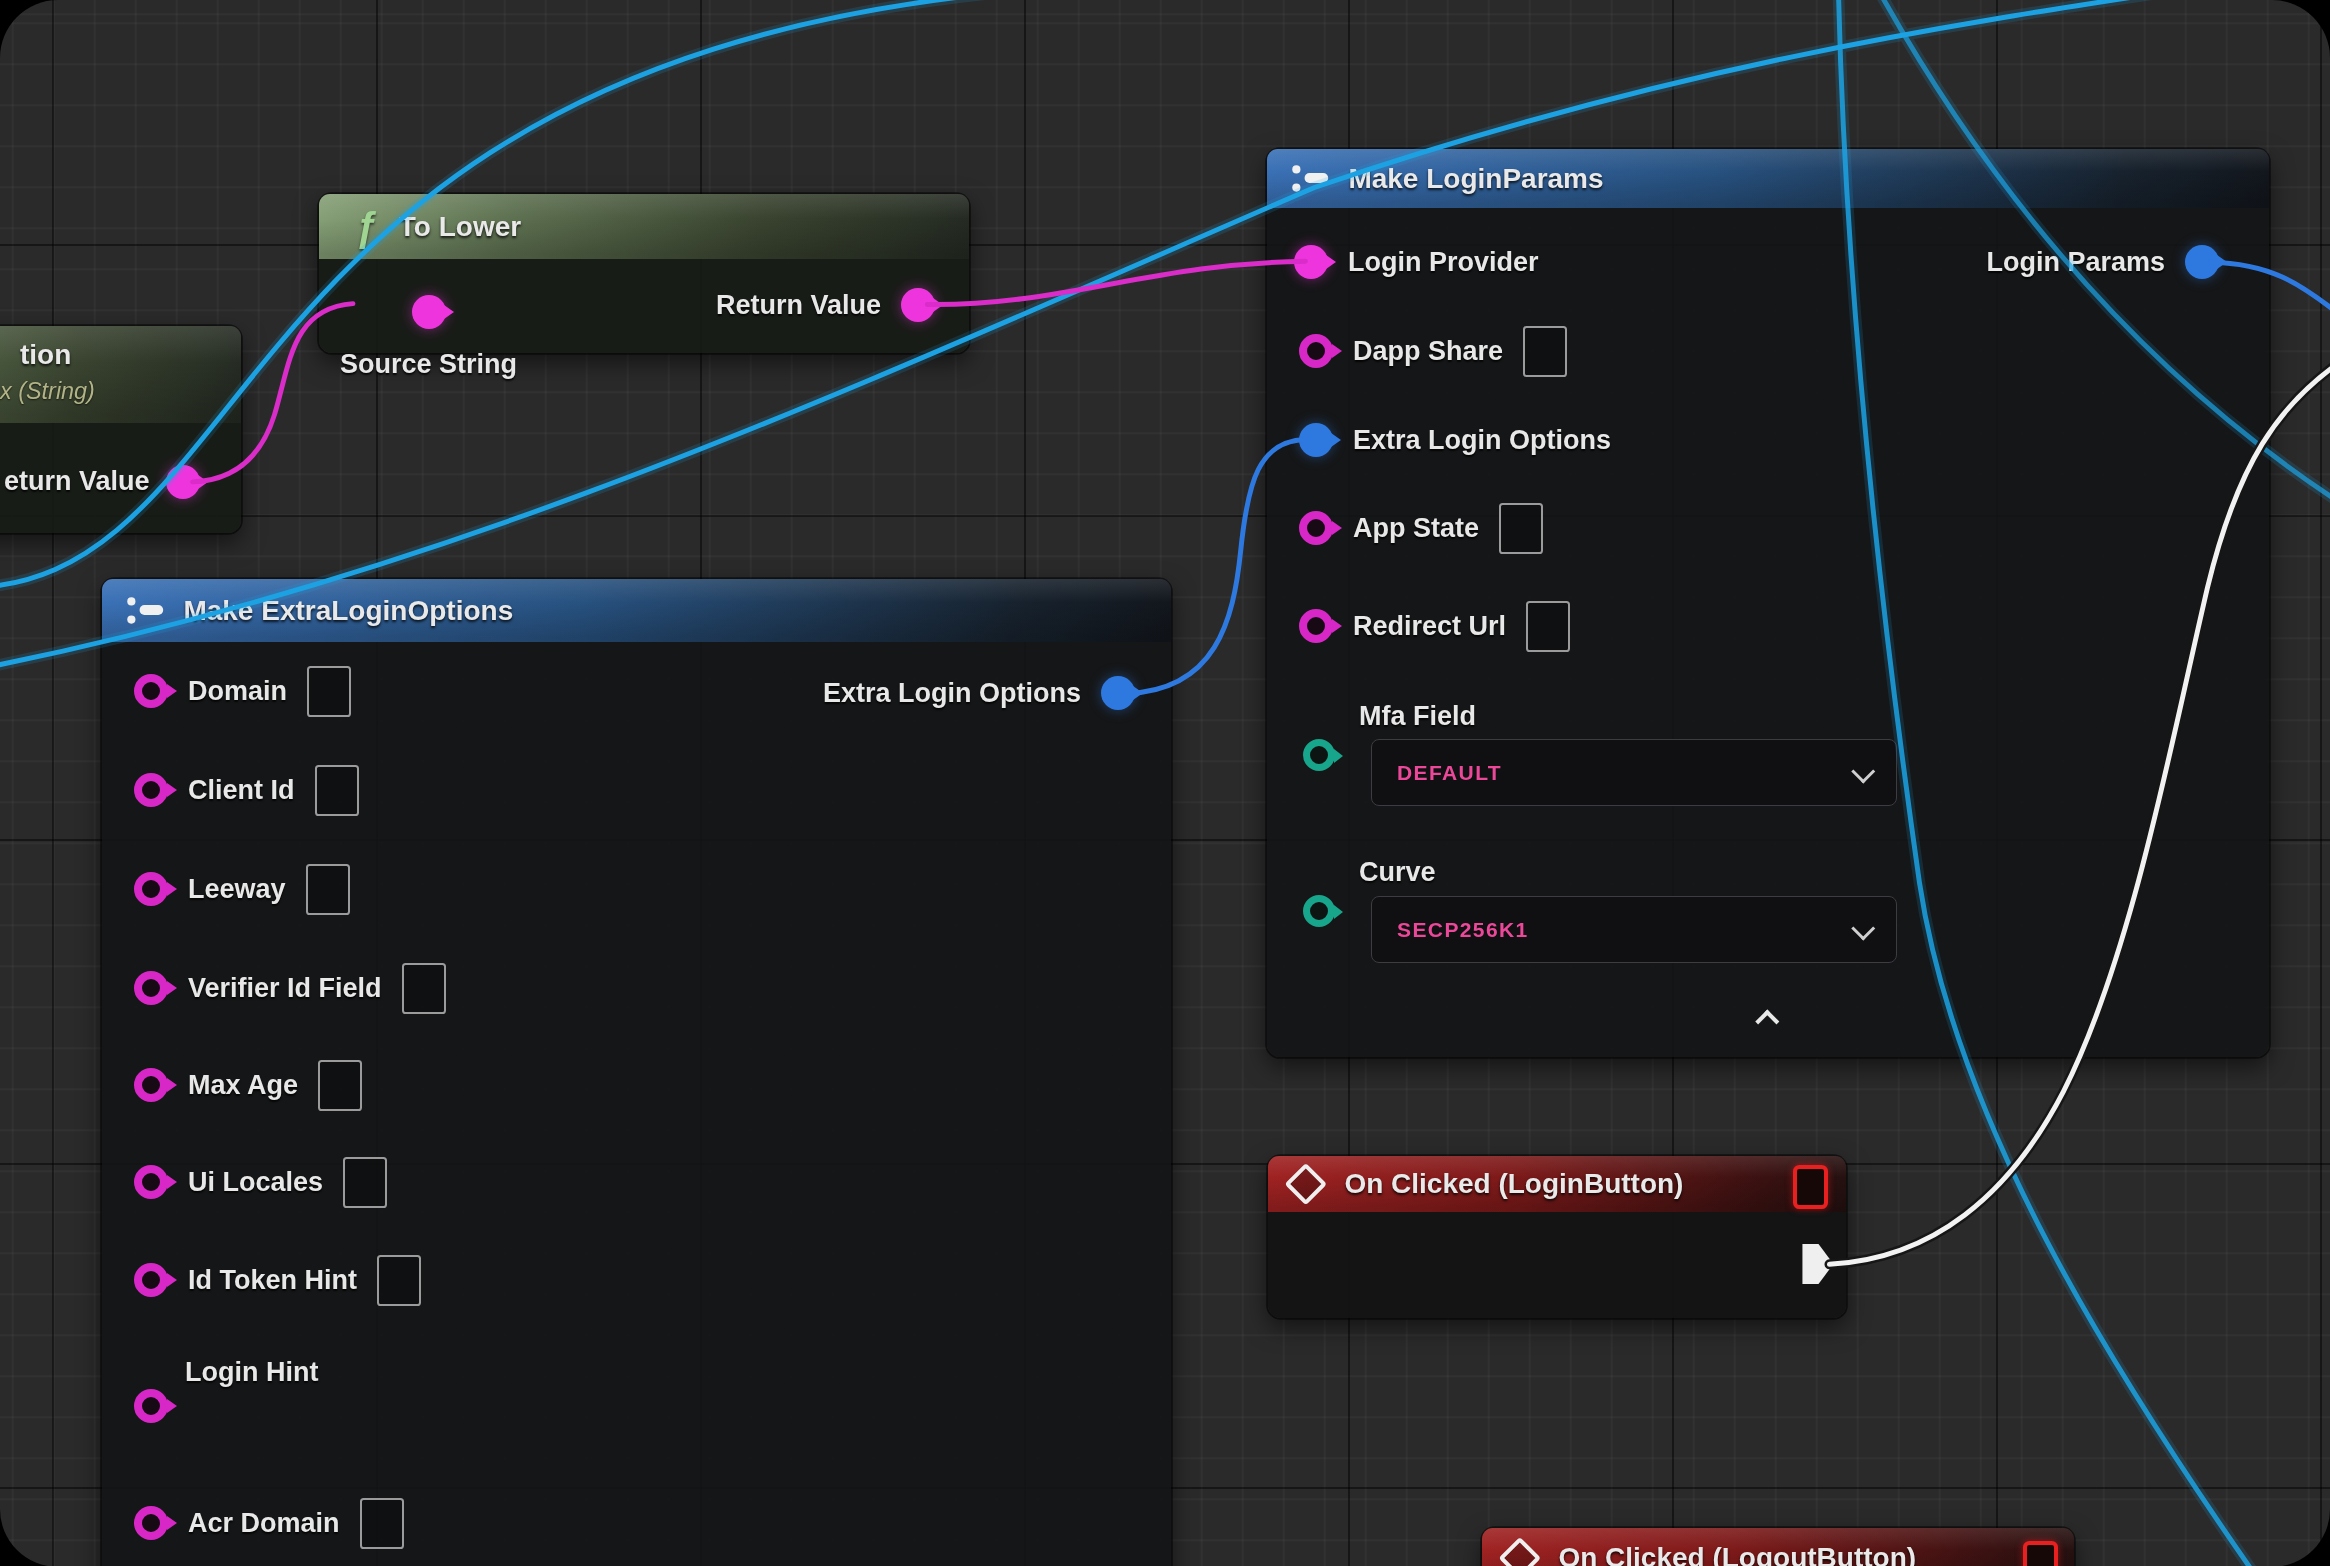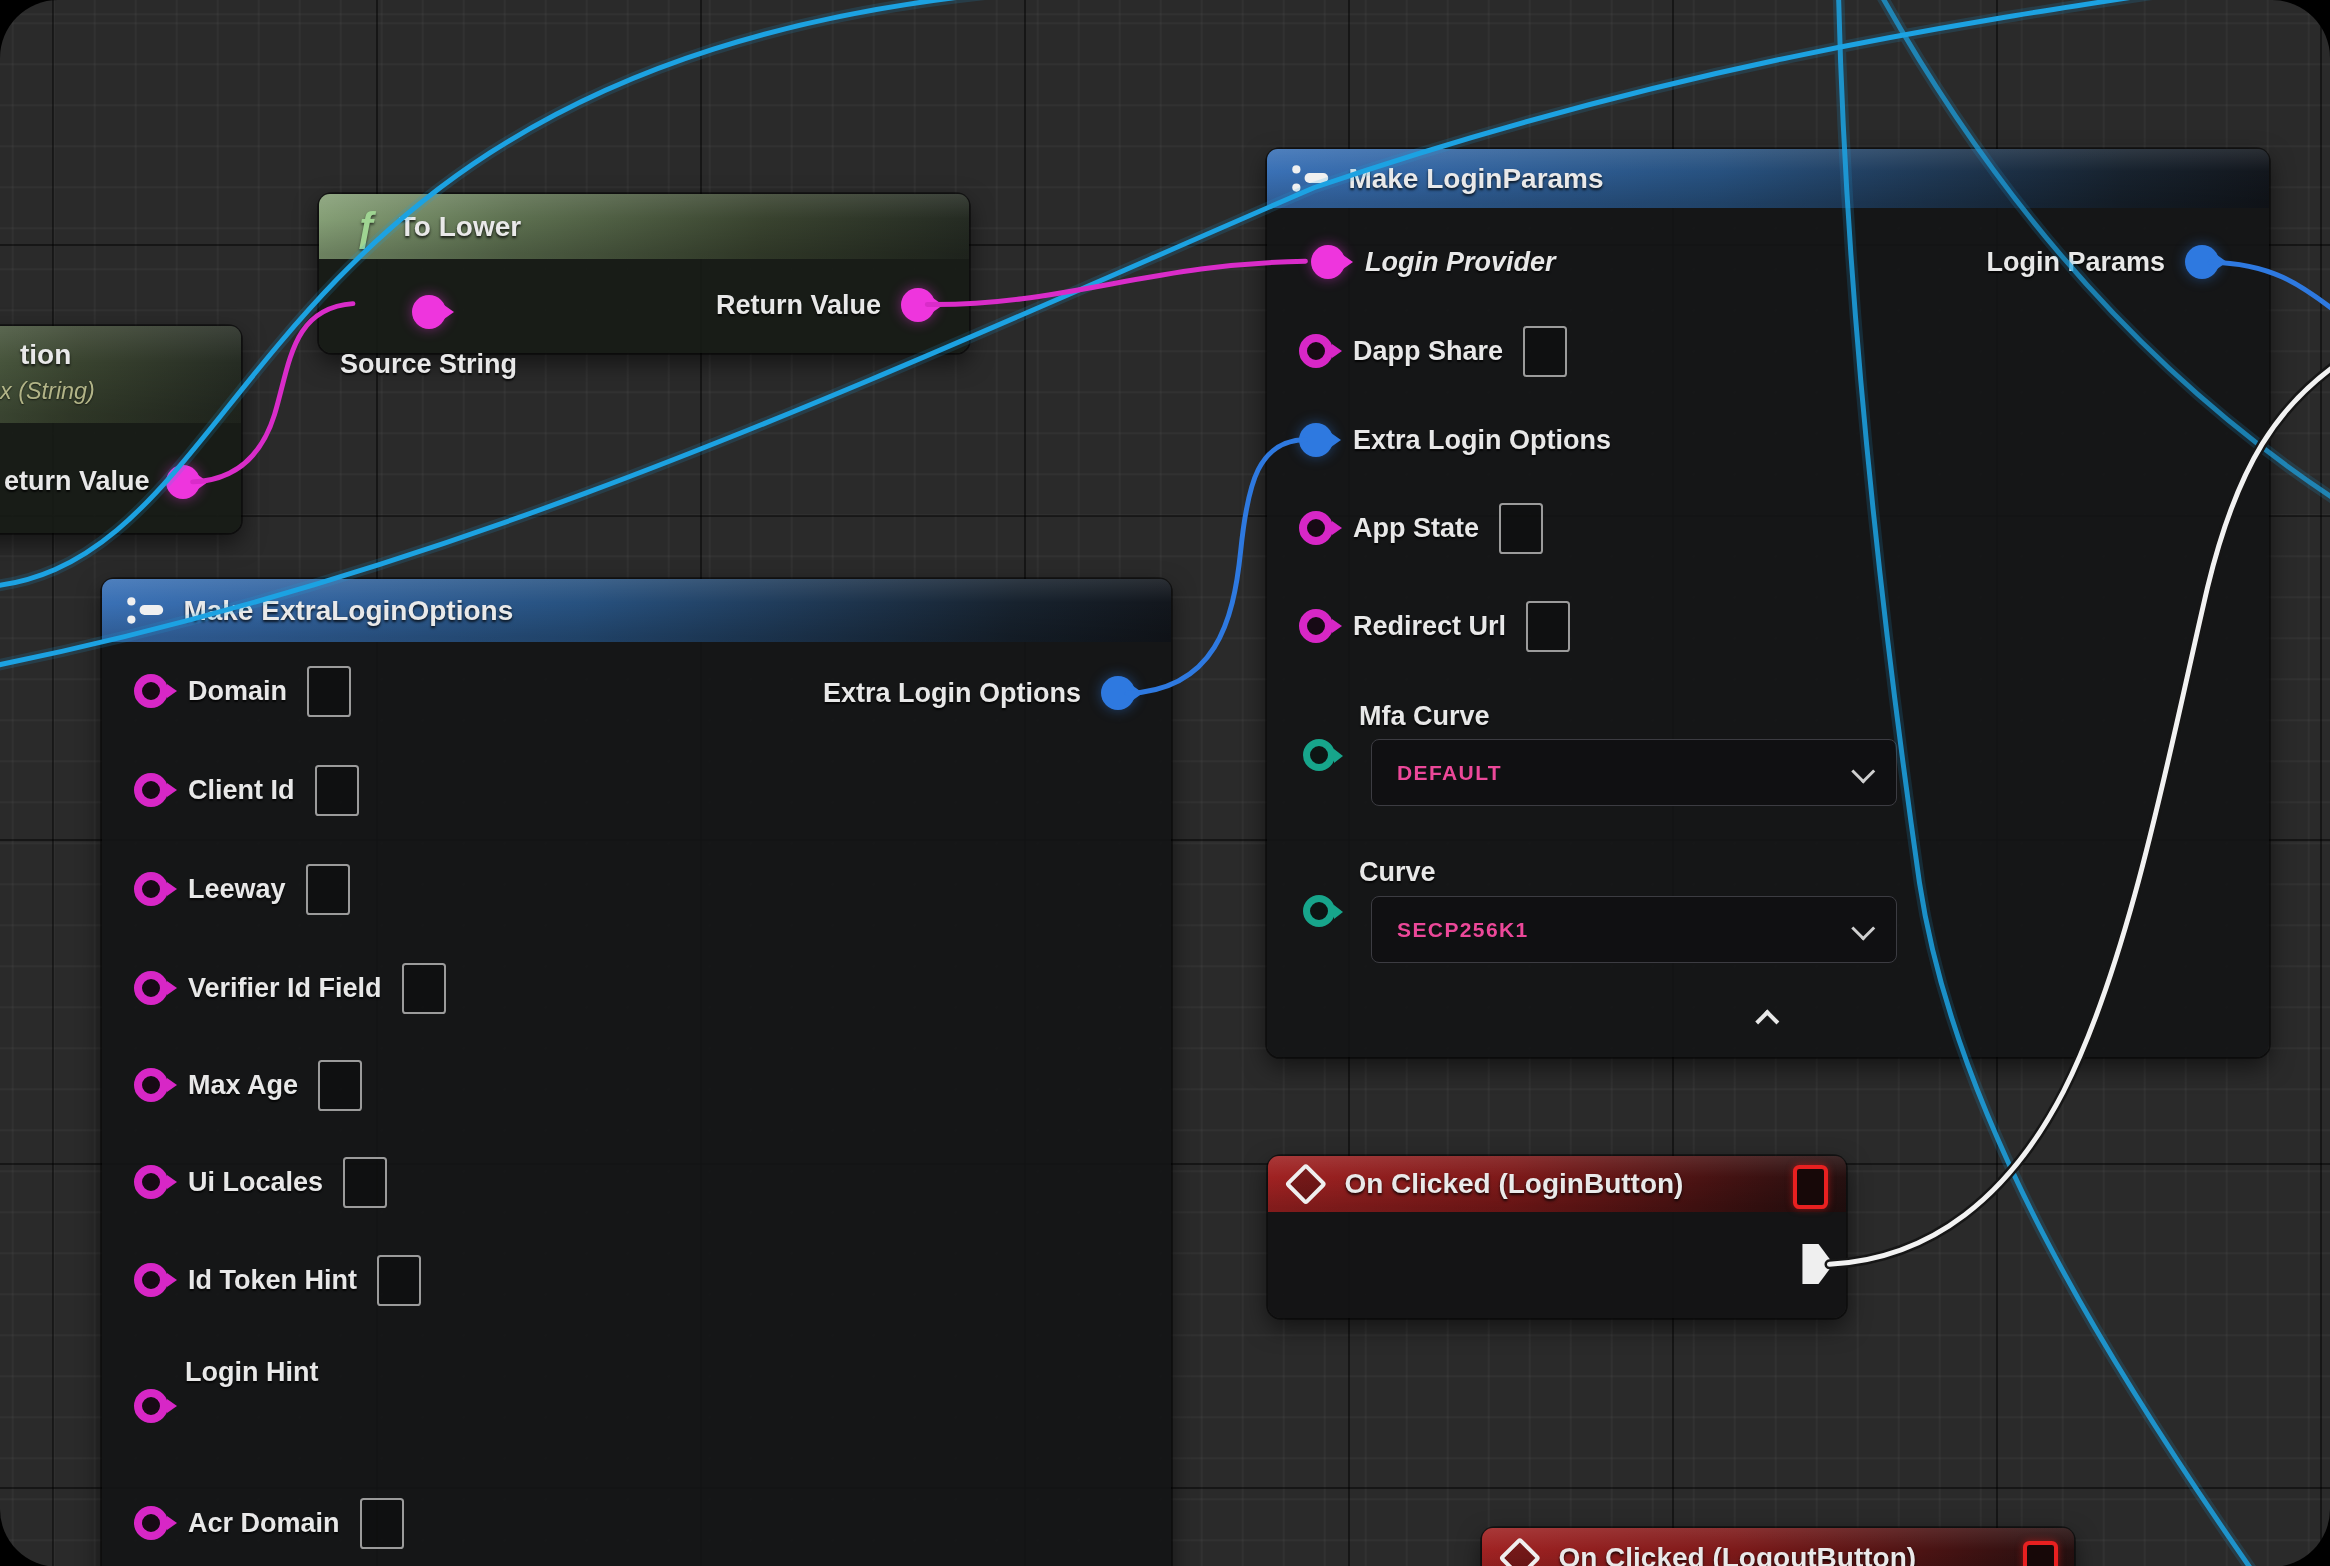--- a/index.html
+++ b/index.html
@@ -158,21 +158,21 @@
   <div class="node" style="left:1267px;top:149px;width:1002px;height:908px;">
     <div class="header h-blue" style="height:59px;">
       <svg class="struct-icon" width="40" height="31" viewBox="0 0 44 34">
         <circle cx="7" cy="7" r="4.5" fill="#f0f0f0"></circle>
           <circle cx="7" cy="27" r="4.5" fill="#f0f0f0"></circle>
         <rect x="16" y="11" width="26" height="11" rx="5.5" fill="#f0f0f0"></rect>
       </svg>
       <span class="title">Make LoginParams</span>
     </div>
 
-    <div class="row" style="left:44px;top:87px;font-style:italic;">
+    <div class="row" style="left:27px;top:87px;">
       <span class="pin p-magenta-f"></span>
       <span class="plabel">Login Provider</span>
     </div>
     <div class="row" style="left:32px;top:176px;">
       <span class="pin p-magenta-h"></span>
       <span class="plabel">Dapp Share</span>
       <span class="checkbox"></span>
     </div>
     <div class="row" style="left:32px;top:265px;">
       <span class="pin p-blue-f"></span>
@@ -182,21 +182,21 @@
       <span class="pin p-magenta-h"></span>
       <span class="plabel">App State</span>
       <span class="checkbox"></span>
     </div>
     <div class="row" style="left:32px;top:451px;">
       <span class="pin p-magenta-h"></span>
       <span class="plabel">Redirect Url</span>
       <span class="checkbox"></span>
     </div>
 
-    <span class="field-label" style="left:92px;top:552px;">Mfa Curve</span>
+    <span class="field-label" style="left:92px;top:552px;">Mfa Field</span>
     <span class="pin p-teal-h" style="position:absolute;left:36px;top:590px;"></span>
     <div class="dropdown" style="left:104px;top:590px;width:474px;">
       <span class="dd-text">DEFAULT</span>
       <span class="chev"></span>
     </div>
 
     <span class="field-label" style="left:92px;top:708px;">Curve</span>
     <span class="pin p-teal-h" style="position:absolute;left:36px;top:746px;"></span>
     <div class="dropdown" style="left:104px;top:747px;width:474px;">
       <span class="dd-text">SECP256K1</span>

